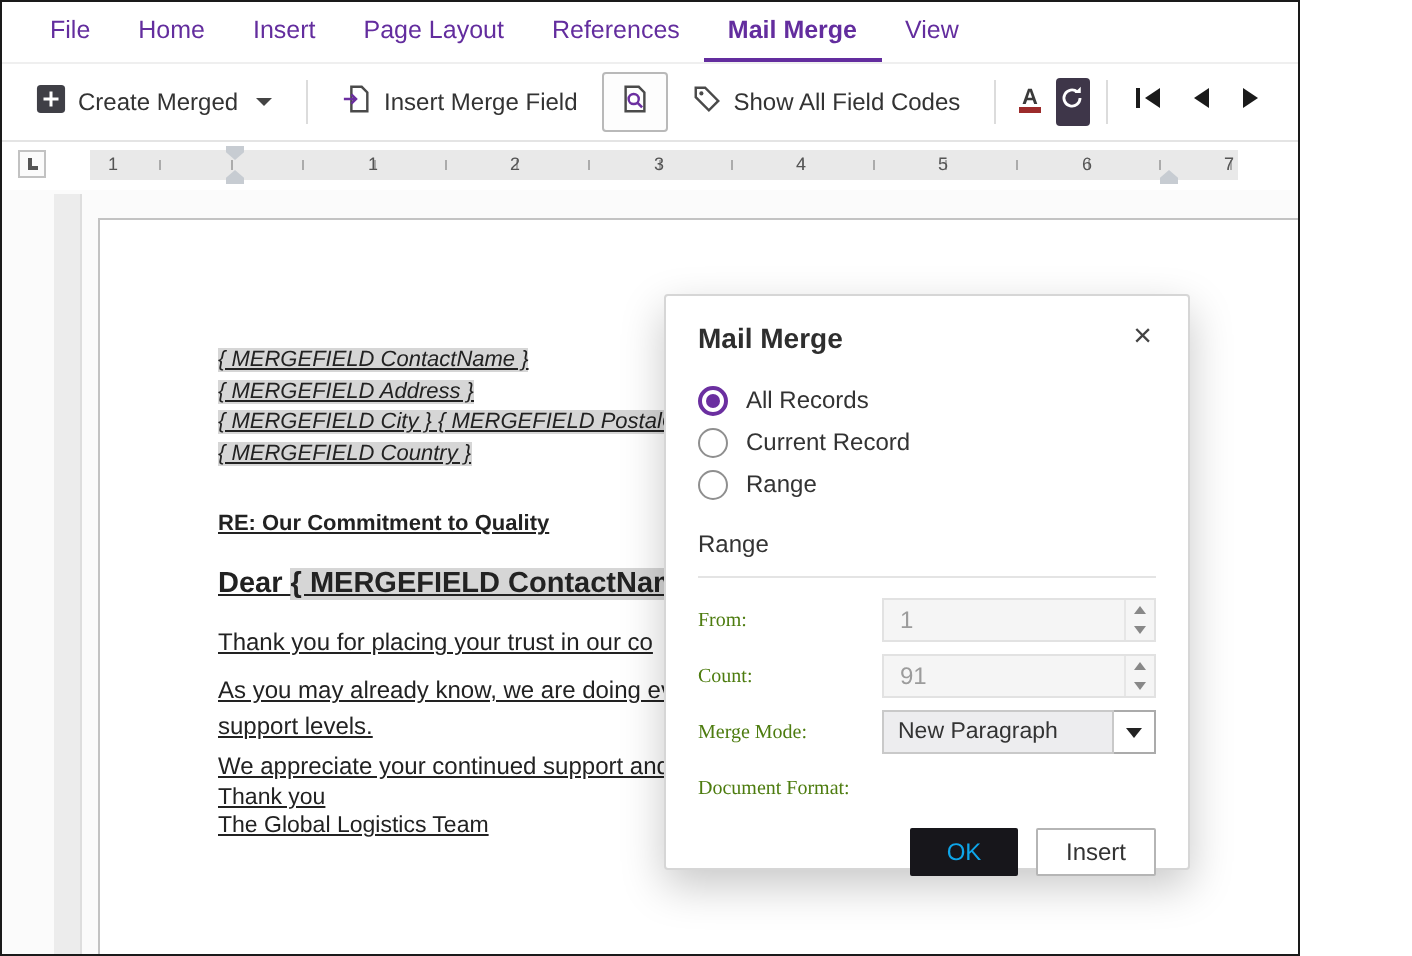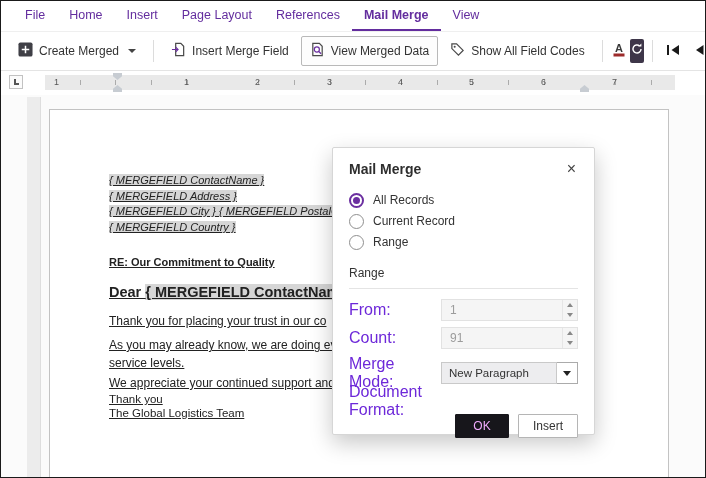--- a/index.html
+++ b/index.html
@@ -1,17 +1,17 @@
 <!DOCTYPE html>
 <html><head>
 <meta charset="utf-8">
 <style>
   * { margin:0; padding:0; box-sizing:border-box; }
   html,body { width:706px; height:478px; font-family:"Liberation Sans",sans-serif; background:#fff; }
-  .app { position:relative; width:706px; height:478px; border:1px solid #1a1a1a; background:#fff; overflow:hidden; }
+  .app { position:relative; width:650px; height:478px; border:1px solid #1a1a1a; background:#fff; overflow:hidden; }
 
   
   .menubar { height:31px; display:flex; align-items:stretch; padding-left:12px; border-bottom:1px solid #efefef; background:#fff; }
   .tab { display:flex; align-items:center; padding:0 12px; font-size:12.5px; color:#632d9e; cursor:default; border-bottom:2px solid transparent; }
   .tab.active { border-bottom-color:#632d9e; font-weight:bold; }
 
   
   .toolbar { height:39px; display:flex; align-items:center; padding:0 8px; gap:3px; border-bottom:1px solid #e4e4e4; background:#fff; }
   .tb-btn { display:flex; align-items:center; gap:6px; padding:5px 8px; font-size:12px; color:#333; border:1px solid transparent; border-radius:2px; background:transparent; white-space:nowrap; }
   .tb-btn.toggled { border-color:#b9b9b9; background:#fdfdfd; }
@@ -57,33 +57,33 @@
   .dlg-close { font-size:16px; color:#444; line-height:1; padding:0 2px; cursor:default; }
   .radio-row { display:flex; align-items:flex-start; gap:9px; height:21px; }
   .radio { width:15px; height:15px; border-radius:50%; border:1px solid #8f8f8f; position:relative; flex:none; background:#fff; }
   .radio.sel { border:2px solid #6b2fa0; }
   .radio.sel::after { content:""; position:absolute; left:2px; top:2px; width:7px; height:7px; border-radius:50%; background:#6b2fa0; }
   .radio-label { font-size:12px; color:#333; }
   .dlg-section { margin-top:7px; }
   .dlg-section-label { font-size:12px; color:#333; }
   .dlg-hr { height:1px; background:#e4e4e4; margin-top:7px; margin-bottom:10px; }
   .dlg-row { display:grid; grid-template-columns:92px 1fr; align-items:center; margin-bottom:6px; height:22px; }
-  .dlg-label { font-size:16px; color:#6d28d9; }
+  .dlg-label { font-size:10px; color:#4d7c0f;font-family:Liberation Serif, serif; }
   .spin-input { position:relative; height:22px; background:#f5f5f5; border:1px solid #e2e2e2; display:flex; align-items:center; padding:0 20px 0 8px; font-size:12px; color:#9c9c9c; }
   .spin-btns { position:absolute; right:0; top:0; bottom:0; width:15px; display:flex; flex-direction:column; border-left:1px solid #e6e6e6; }
   .spin-up, .spin-down { flex:1; display:flex; align-items:center; justify-content:center; }
   .tri-up { width:0; height:0; border-left:3px solid transparent; border-right:3px solid transparent; border-bottom:4px solid #888; }
   .tri-dn { width:0; height:0; border-left:3px solid transparent; border-right:3px solid transparent; border-top:4px solid #888; }
   .combo { display:flex; height:22px; }
   .combo-value { flex:1; background:#ededef; border:1px solid #c9c9c9; display:flex; align-items:center; padding:0 7px; font-size:11.5px; color:#333; white-space:nowrap; overflow:hidden; }
   .combo-btn { width:21px; flex:none; border:1px solid #ababab; border-left:none; background:#fff; display:flex; align-items:center; justify-content:center; }
   .combo-btn .tri { width:0; height:0; border-left:4px solid transparent; border-right:4px solid transparent; border-top:5px solid #222; }
   .dlg-buttons { display:flex; justify-content:flex-end; gap:9px; margin-top:9px; }
   .btn { font-size:12px; padding:4px 0; text-align:center; border-radius:1px; }
-  .btn-ok { width:54px; background:#17161b; color:#f0abfc; border:1px solid #17161b; }
+  .btn-ok { width:54px; background:#17161b; color:#0ea5e9; border:1px solid #17161b; }
   .btn-cancel { width:60px; background:#fff; color:#333; border:1px solid #b5b5b5; }
 </style>
 </head>
 <body>
 
 <div class="app">
 
   <div class="menubar">
     <div class="tab">File</div>
     <div class="tab">Home</div>
@@ -116,21 +116,20 @@
       <span>Insert Merge Field</span>
     </div>
     <div class="tb-btn toggled">
       <span>
         <svg width="15" height="15" viewBox="0 0 16 16">
             <path d="M3 1.5h7l3 3V14.5H3z" fill="none" stroke="#4a4a4a" stroke-width="1.3"></path>
             <circle cx="7.3" cy="8" r="2.7" fill="#fff" stroke="#6b2fa0" stroke-width="1.3"></circle>
             <path d="M9.4 10.1L11.8 12.5" stroke="#6b2fa0" stroke-width="1.4"></path>
           </svg>
       </span>
-      <span>View Merged Data</span>
     </div>
     <div class="tb-btn">
       <span>
         <svg width="15" height="15" viewBox="0 0 16 16">
             <path d="M2 2h5l7 7-5 5-7-7z" fill="none" stroke="#4a4a4a" stroke-width="1.3"></path>
             <circle cx="5" cy="5" r="1.1" fill="#4a4a4a"></circle>
           </svg>
       </span>
       <span>Show All Field Codes</span>
     </div>
@@ -205,21 +204,21 @@
     <div class="vruler"></div>
     <div class="page">
       <div class="ptxt fieldline" style="top:64px"><span class="hl">{ MERGEFIELD ContactName }</span></div>
       <div class="ptxt fieldline" style="top:80px"><span class="hl">{ MERGEFIELD Address }</span></div>
       <div class="ptxt fieldline" style="top:95px"><span class="hl">{ MERGEFIELD City } { MERGEFIELD PostalCode }</span></div>
       <div class="ptxt fieldline" style="top:111px"><span class="hl">{ MERGEFIELD Country }</span></div>
       <div class="ptxt re-line" style="top:146px">RE: Our Commitment to Quality</div>
       <div class="ptxt greet" style="top:174px"><span>Dear </span><span class="hl">{ MERGEFIELD ContactName }</span></div>
       <div class="ptxt bodyp" style="top:204px">Thank you for placing your trust in our co</div>
       <div class="ptxt bodyp" style="top:228px">As you may already know, we are doing ev</div>
-      <div class="ptxt bodyp" style="top:246px">service levels.</div>
+      <div class="ptxt bodyp" style="top:246px">support levels.</div>
       <div class="ptxt bodyp" style="top:266px">We appreciate your continued support and</div>
       <div class="ptxt signoff" style="top:283px">Thank you</div>
       <div class="ptxt signoff" style="top:297px">The Global Logistics Team</div>
     </div>
   </div>
 
   <div class="dialog">
     <div class="dlg-titlerow">
       <div class="dlg-title">Mail Merge</div>
       <div class="dlg-close">×</div>

